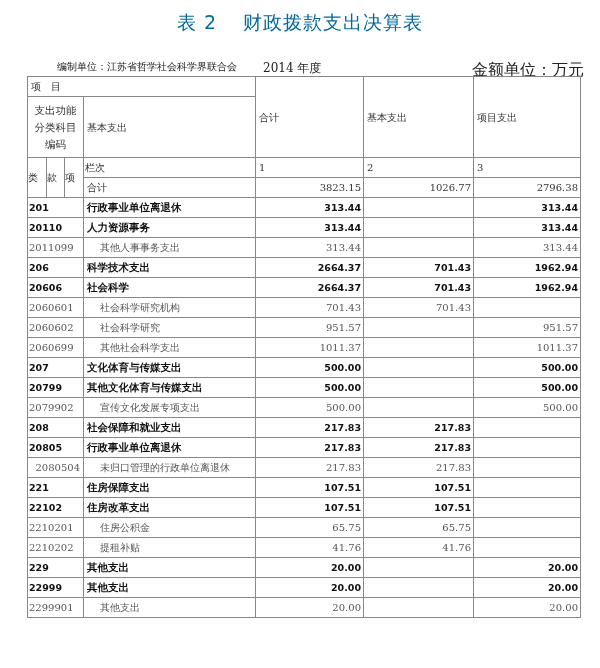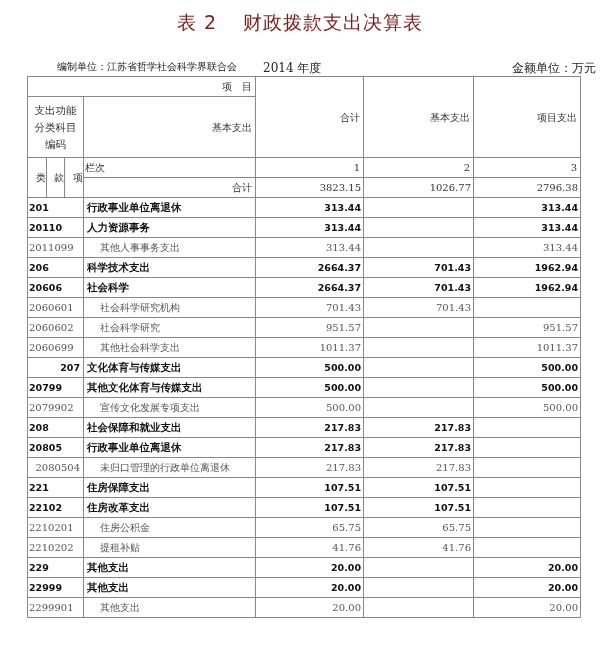--- a/index.html
+++ b/index.html
@@ -1,27 +1,27 @@
 <!DOCTYPE html>
 <html><head>
 <meta charset="utf-8">
 <style>
   html, body { margin:0; padding:0; background:#ffffff; }
   body { width:600px; height:668px; position:relative; overflow:hidden;
          font-family:"DejaVu Serif","Liberation Serif",serif; color:#222; }
   .title { position:absolute; left:0; top:10px; width:600px; text-align:center;
-           font-family:"DejaVu Sans","Liberation Sans",sans-serif; font-size:19px; color:#7f1d1d; letter-spacing:1px; }
+           font-family:"DejaVu Sans","Liberation Sans",sans-serif; font-size:19px; color:#0369a1; letter-spacing:1px; }
   .title .num { margin-right:26px; }
   .meta { position:absolute; top:60px; font-size:11px; color:#222; }
   .meta.unit { left:37px; font-size:10px;margin-left:20px; }
   .meta.year { left:263px; font-size:12px; }
-  .meta.money { left:472px; font-size:12px;margin-left:40px; }
+  .meta.money { left:472px; font-size:16px; }
   table { position:absolute; left:27px; top:76px; border-collapse:collapse; table-layout:fixed; width:553px; }
   td { border:1px solid #888; padding:0 3px; font-size:10px; height:19px; line-height:19px; white-space:nowrap; overflow:hidden; }
-  td.c { text-align:right; }
+  td.c { text-align:left; }
   td.r { text-align:right; padding-right:2px; }
   .hdr td { color:#333; }
   td.wrap { white-space:normal; line-height:17px; text-align:center; font-size:10.5px; }
   tr.bold td { font-weight:bold; color:#111; font-family:"DejaVu Sans","Liberation Sans",sans-serif; font-size:9.5px; }
   tr.bold td.nm { font-size:10.5px; }
   tr.norm td { color:#555; }
   tr.norm td.nm { padding-left:16px; }
   tr.total td { color:#333; }
 </style>
 </head>
@@ -120,21 +120,21 @@
         <td class="r">951.57</td>
       </tr>
       <tr class="norm">
         <td colspan="3" style="padding-left: 1px;">2060699</td>
         <td class="nm">其他社会科学支出</td>
         <td class="r">1011.37</td>
         <td class="r"></td>
         <td class="r">1011.37</td>
       </tr>
       <tr class="bold">
-        <td colspan="3" style="padding-left: 1px; text-align: right;">207</td>
+        <td colspan="3" style="padding-left: 1px;">207</td>
         <td class="nm">文化体育与传媒支出</td>
         <td class="r">500.00</td>
         <td class="r"></td>
         <td class="r">500.00</td>
       </tr>
       <tr class="bold">
         <td colspan="3" style="padding-left: 1px; margin-left: 18px;">20799</td>
         <td class="nm">其他文化体育与传媒支出</td>
         <td class="r">500.00</td>
         <td class="r"></td>

